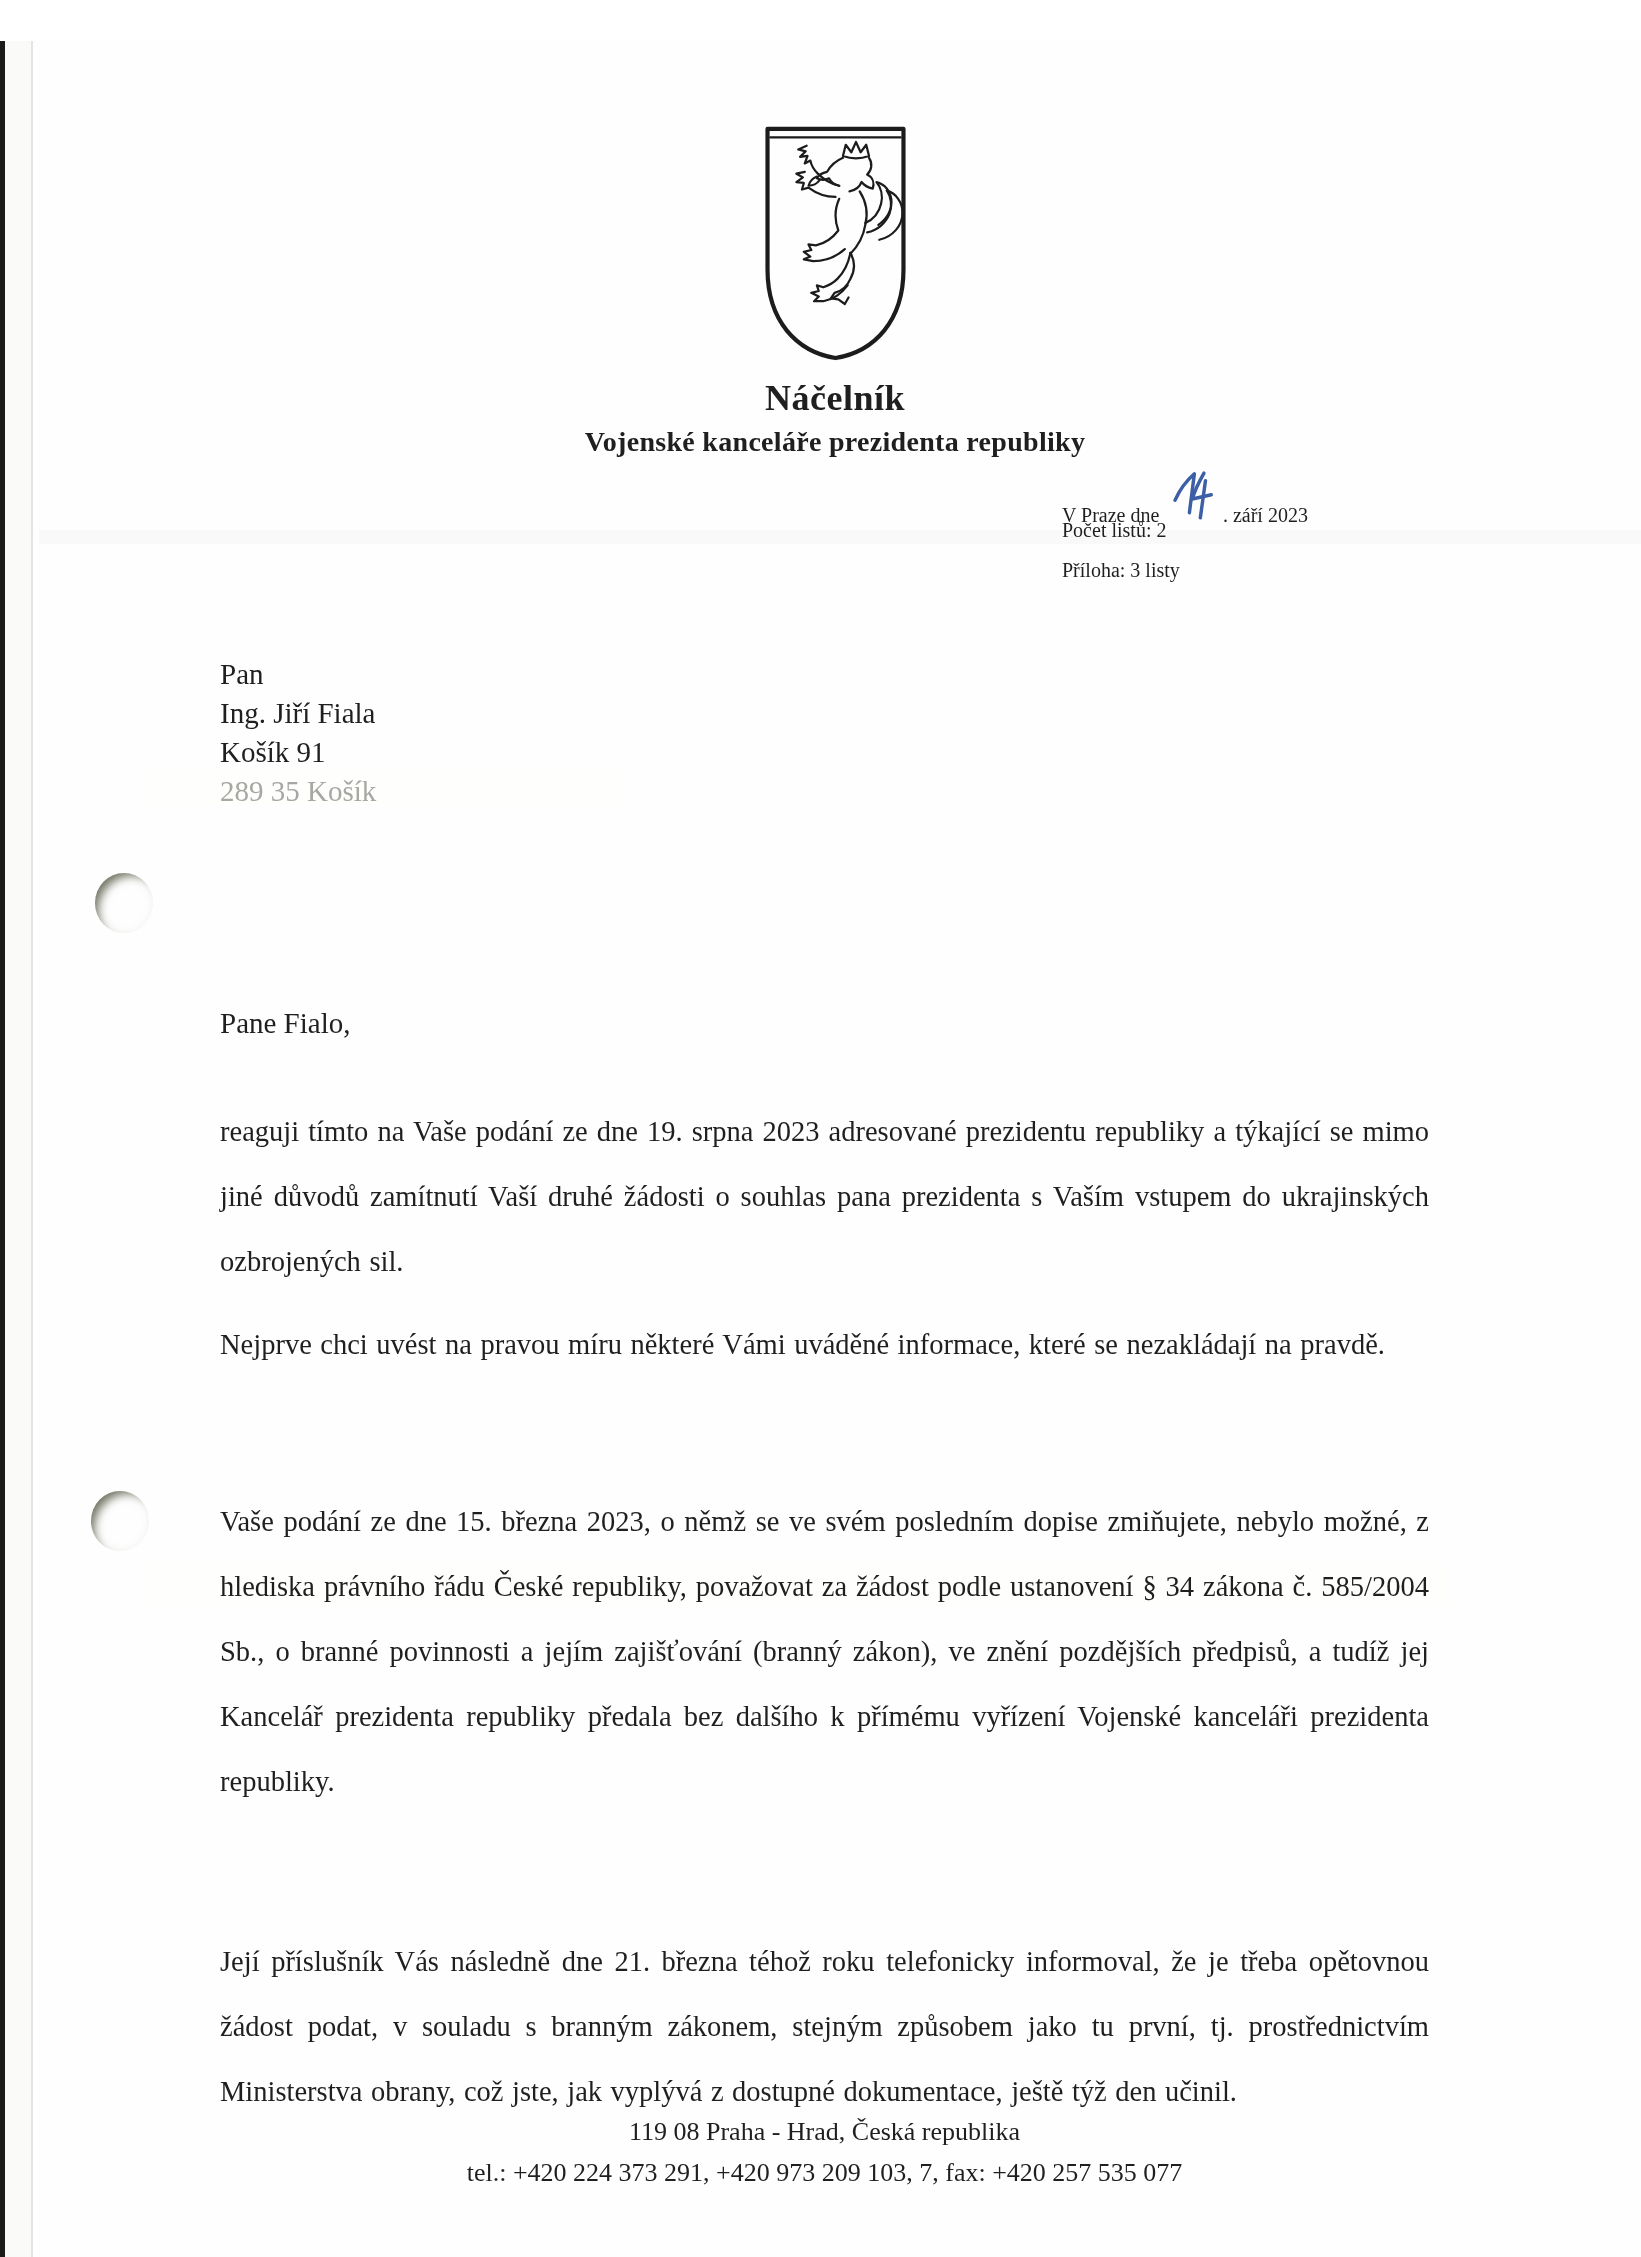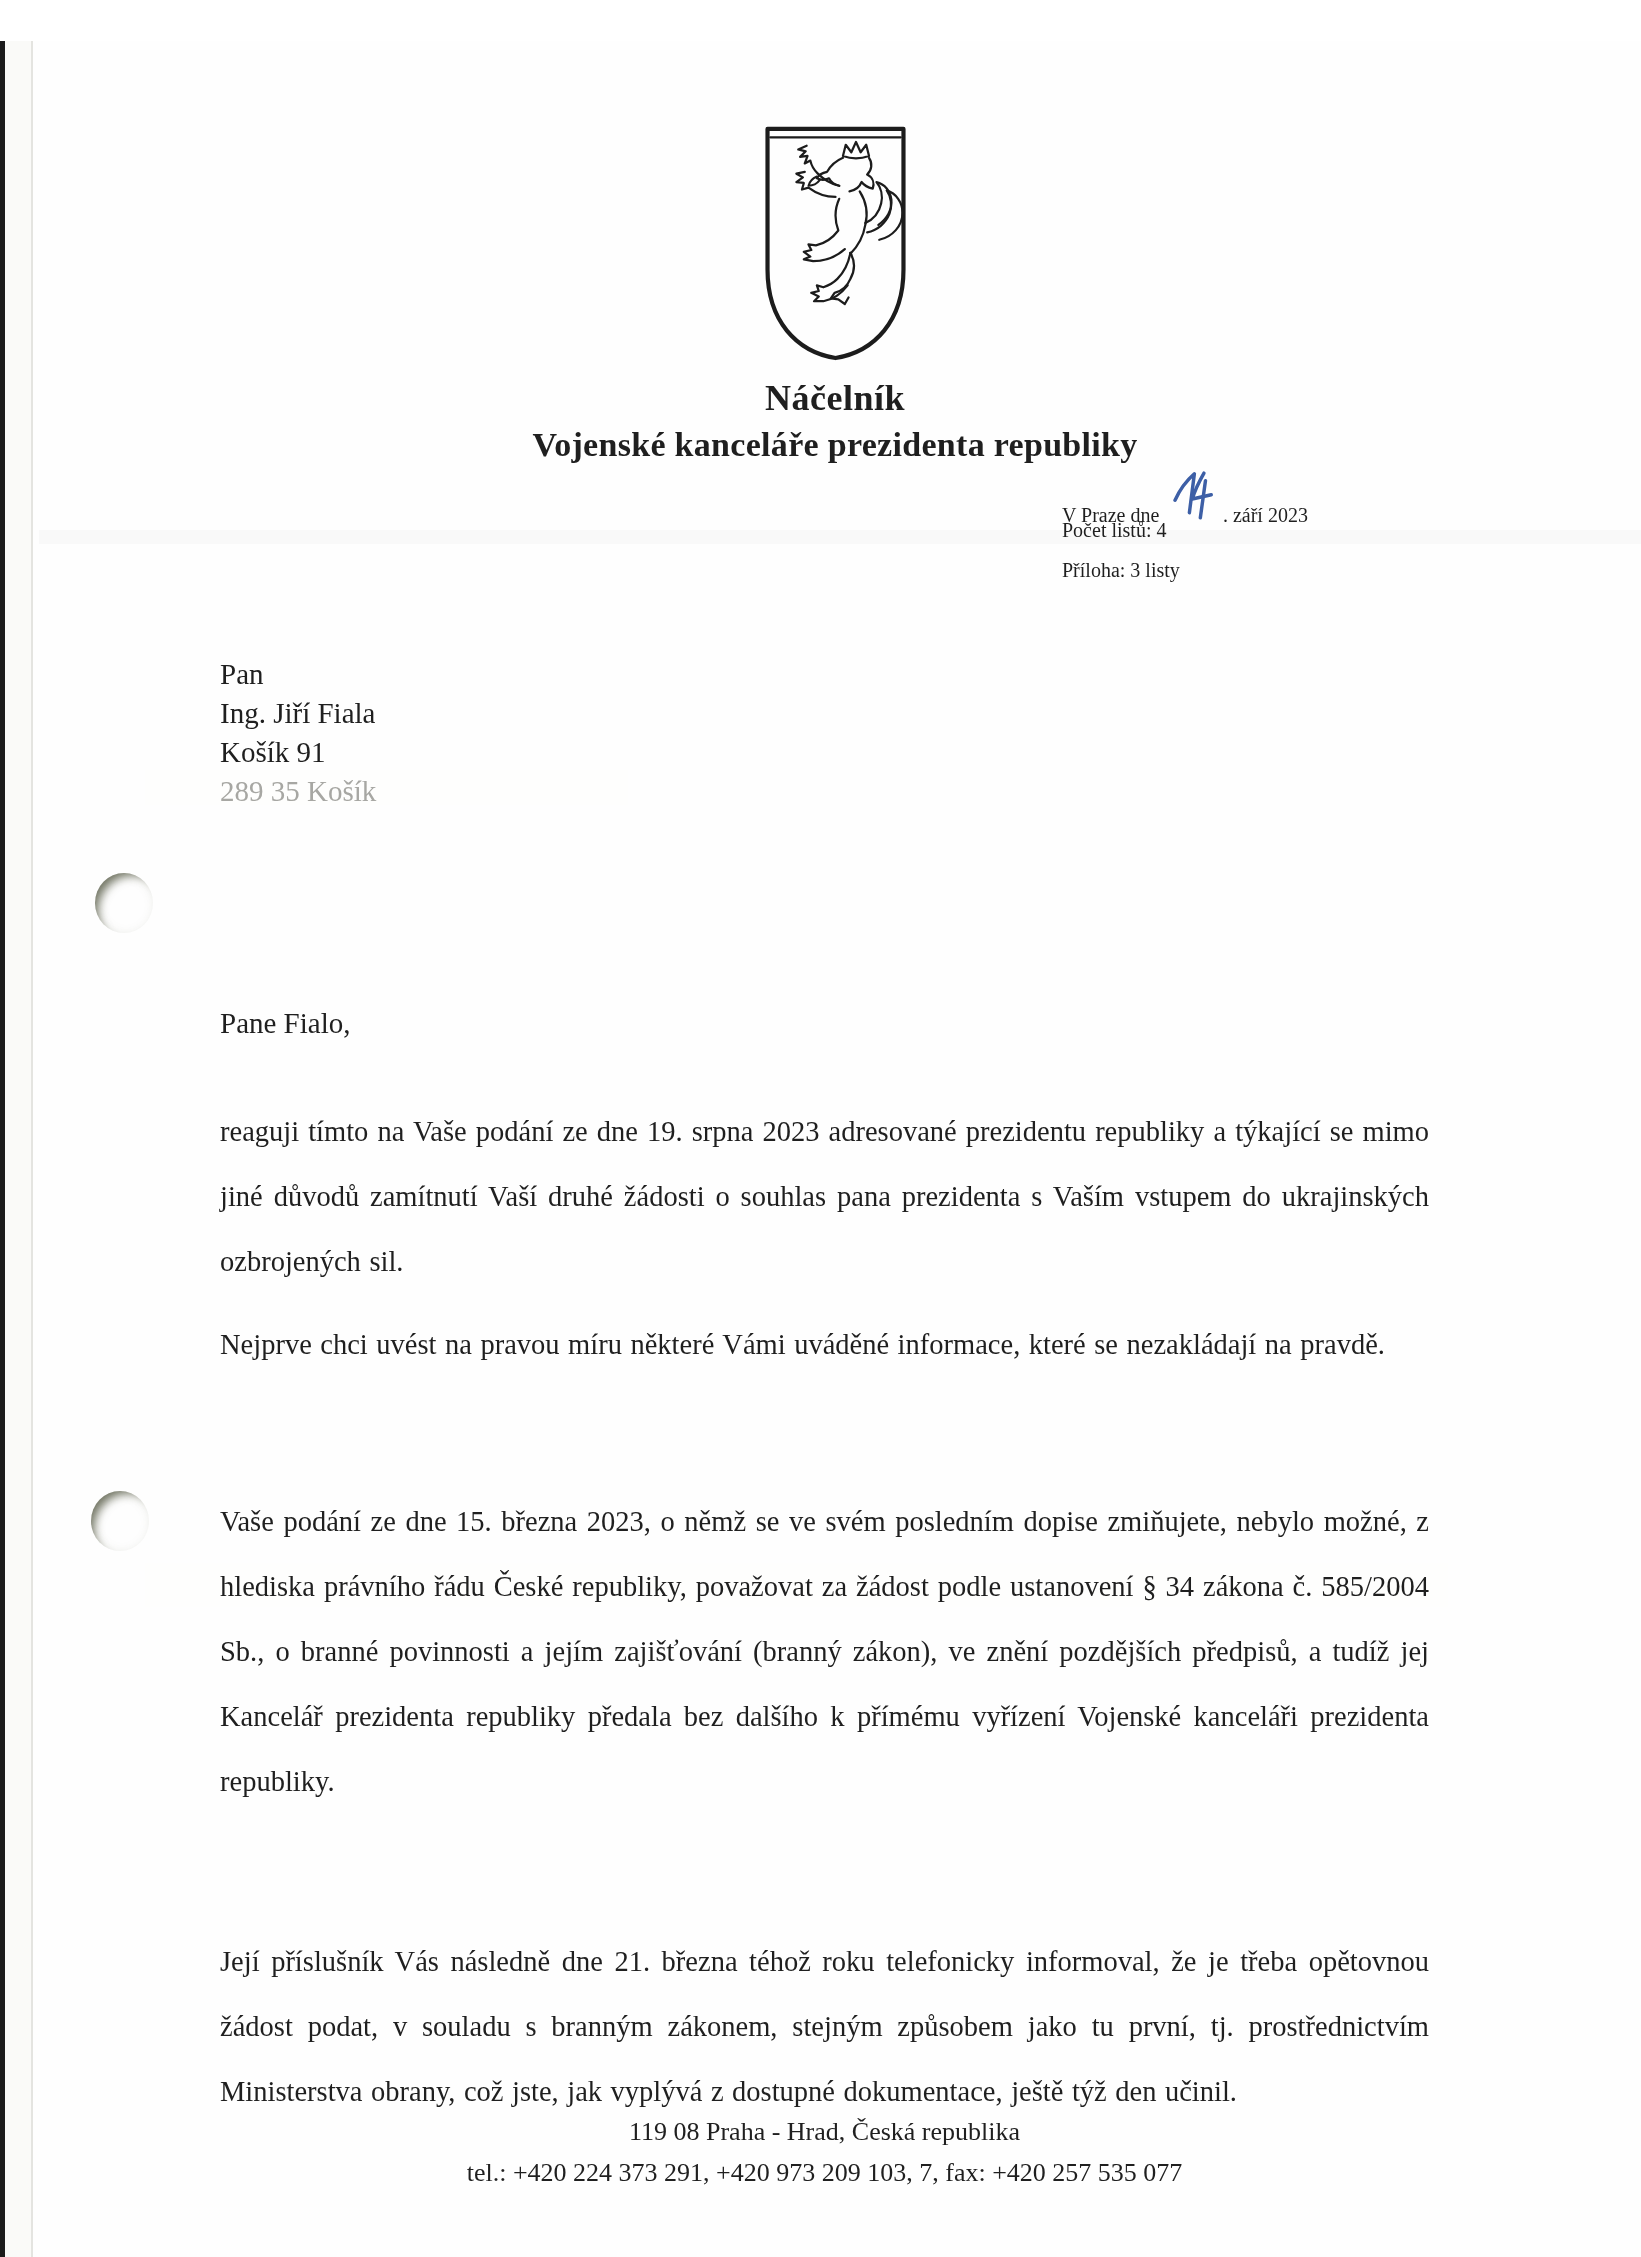--- a/index.html
+++ b/index.html
@@ -26,21 +26,21 @@
     background:transparent;
     box-shadow:inset 9.7px 8.7px 9.7px -6.8px rgba(78,82,60,0.75), inset 1.9px 1.9px 13.5px -5.8px rgba(120,124,100,0.45);
   }
 
   
   .emblem{position:absolute;left:761px;top:81px;width:149px;height:243px;}
 
   
   .letterhead{position:absolute;left:352px;top:336px;width:966px;text-align:center;}
   .lh-line1{font-size:36px;font-weight:bold;letter-spacing:0.5px;}
-  .lh-line2{font-size:34px;font-weight:bold;margin-top:6.8px;letter-spacing:0.3px;}
+  .lh-line2{font-size:28px;font-weight:bold;margin-top:6.8px;letter-spacing:0.3px;}
 
   
   .meta{position:absolute;left:1062px;top:429px;font-size:20px;line-height:40px;white-space:nowrap;}
   .meta .row{height:40px;display:flex;align-items:baseline;}
   .hand-day{display:inline-block;width:50px;height:52px;vertical-align:-13.5px;margin:0 3.9px 0 9.7px;transform:rotate(-4deg);}
 
   
   .recipient{position:absolute;left:220px;top:614px;font-size:29px;line-height:39px;}
   .recipient .faded{color:#a7a7a3;}
 
@@ -118,21 +118,21 @@
         <svg width="50" height="52" viewBox="0 0 52 54" xmlns="http://www.w3.org/2000/svg">
           <g stroke="#3d5fa6" stroke-width="3.6" fill="none" stroke-linecap="round" stroke-linejoin="round">
             <path d="M6,30 C12,19 20,10 28,4 L20,44"></path>
             <path d="M38,4 C32,13 27,22 24,30 L44,27"></path>
             <path d="M39,12 L31,50"></path>
           </g>
         </svg>
       </span>
       <span>. září 2023</span>
     </div>
-    <div class="row">Počet listů: 4</div>
+    <div class="row">Počet listů: 2</div>
     <div class="row">Příloha: 3 listy</div>
   </div>
 
   <div class="recipient">
     <div>Pan</div>
     <div>Ing. Jiří Fiala</div>
     <div>Košík 91</div>
     <div class="faded">289 35 Košík</div>
   </div>
 

